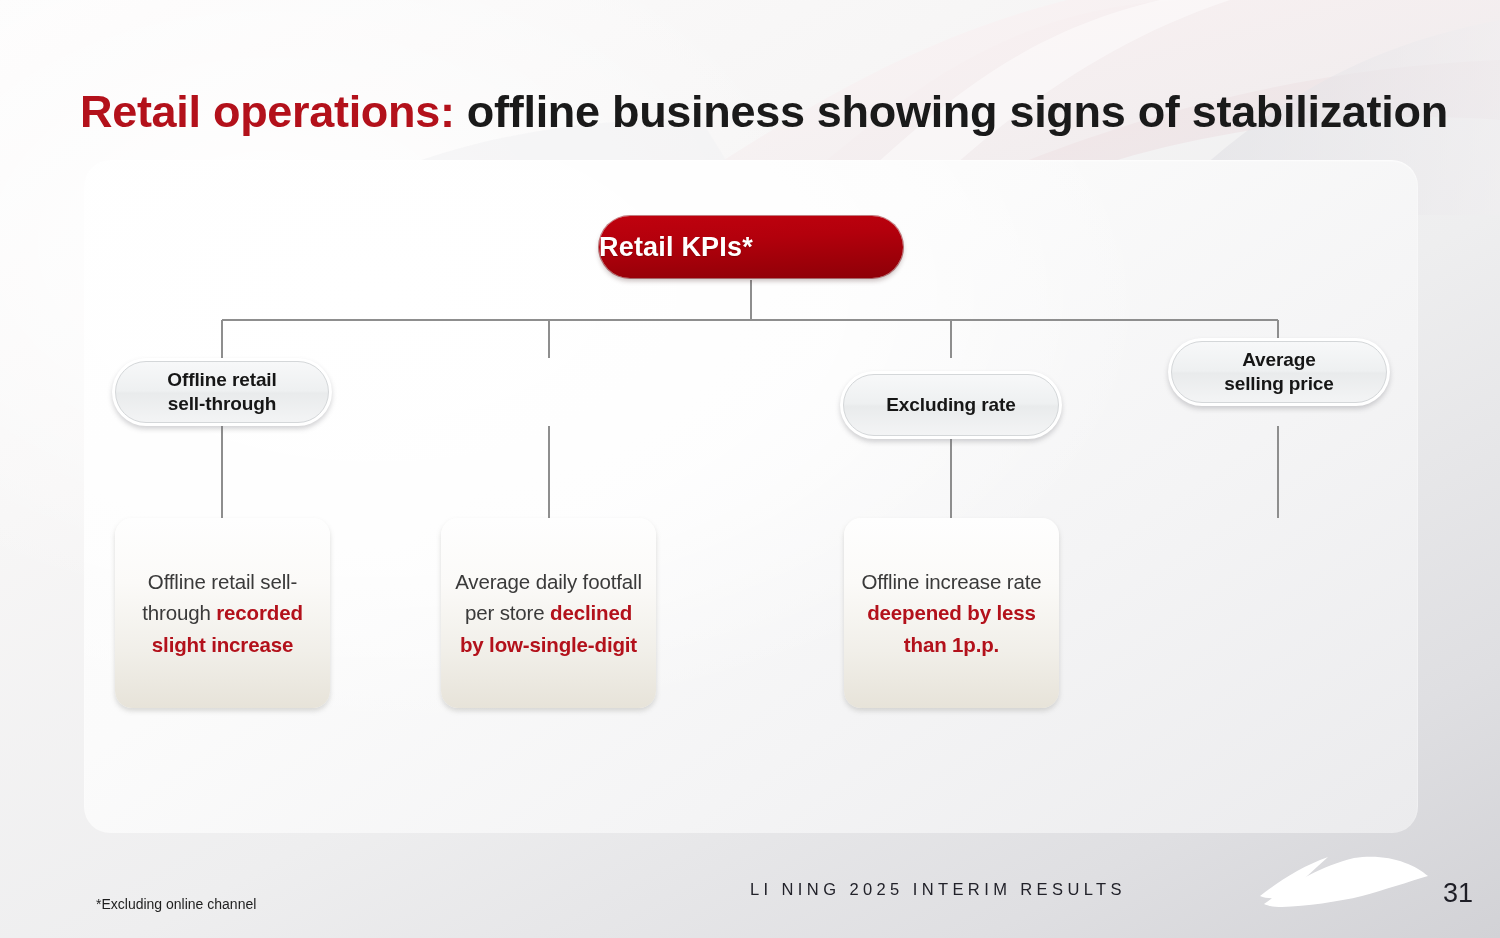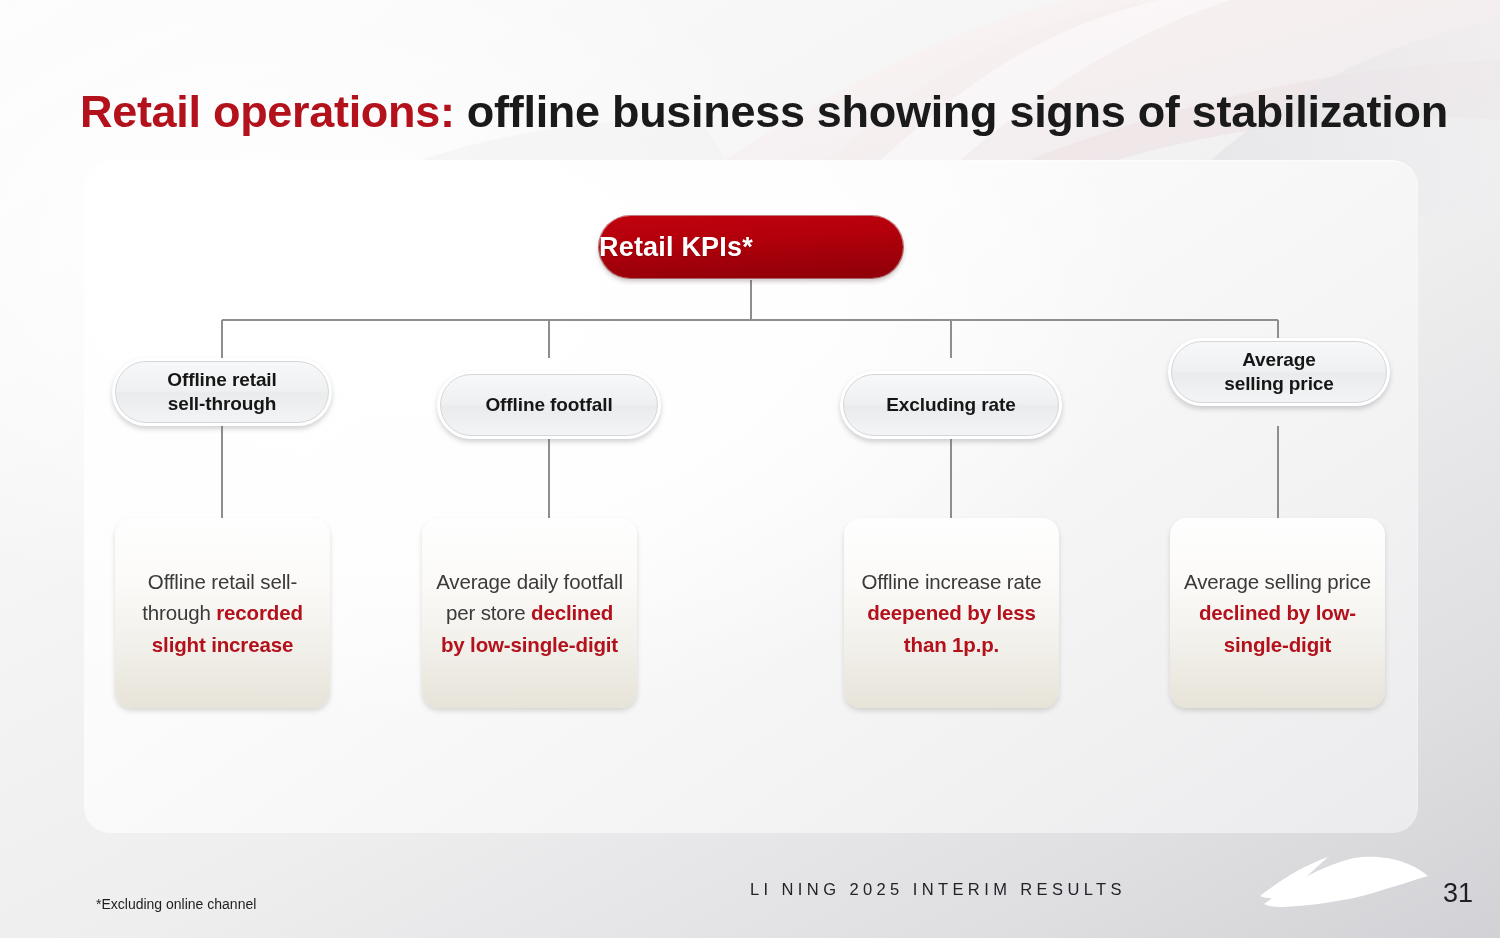--- a/index.html
+++ b/index.html
@@ -239,62 +239,52 @@
     <span class="label">Retail KPIs*</span>
   </div>
 
   <div class="pill" style="left:112px; top:358px; width:220px;">
     <div class="pill-inner">
       <span class="label" style="white-space:pre-line">Offline retail
 sell-through</span>
     </div>
   </div>
 
-  <div class="pill" style="left:437px; top:371px; width:224px;">
-    <div class="pill-inner">
-      <span class="label" style="white-space:pre-line">Offline footfall</span>
-    </div>
-  </div>
 
   <div class="pill" style="left:840px; top:371px; width:222px;">
     <div class="pill-inner">
       <span class="label" style="white-space:pre-line">Excluding rate</span>
     </div>
   </div>
 
   <div class="pill" style="left:1168px; top:338px; width:222px;">
     <div class="pill-inner">
       <span class="label" style="white-space:pre-line">Average
 selling price</span>
     </div>
   </div>
 
   <div class="card" style="left:115px;">
     <div class="text">
       <span>Offline retail sell-through </span><b>recorded slight increase</b>
     </div>
   </div>
 
-  <div class="card" style="left:422px;">
+  <div class="card" style="left:441px;">
     <div class="text">
       <span>Average daily footfall per store </span><b>declined by low-single-digit</b>
     </div>
   </div>
 
   <div class="card" style="left:844px;">
     <div class="text">
       <span>Offline increase rate </span><b>deepened by less than 1p.p.</b>
     </div>
   </div>
 
-  <div class="card" style="left:1170px;">
-    <div class="text">
-      <span>Average selling price </span><b>declined by low-single-digit</b>
-    </div>
-  </div>
 
   <div class="footnote">*Excluding online channel</div>
 
   <div class="footer-text">LI NING 2025 INTERIM RESULTS</div>
 
   <svg class="footer-logo" viewBox="0 0 172 62">
     <path d="M2,44 C20,30 44,14 70,5 C58,16 42,30 28,44 C20,47 9,47 2,44 Z" fill="#ffffff"></path>
     <path d="M6,52 C30,34 62,14 96,6 C130,1 156,12 170,24 C150,30 126,38 104,44 C80,50 48,54 24,55 C16,55 10,54 6,52 Z" fill="#ffffff"></path>
   </svg>
 

